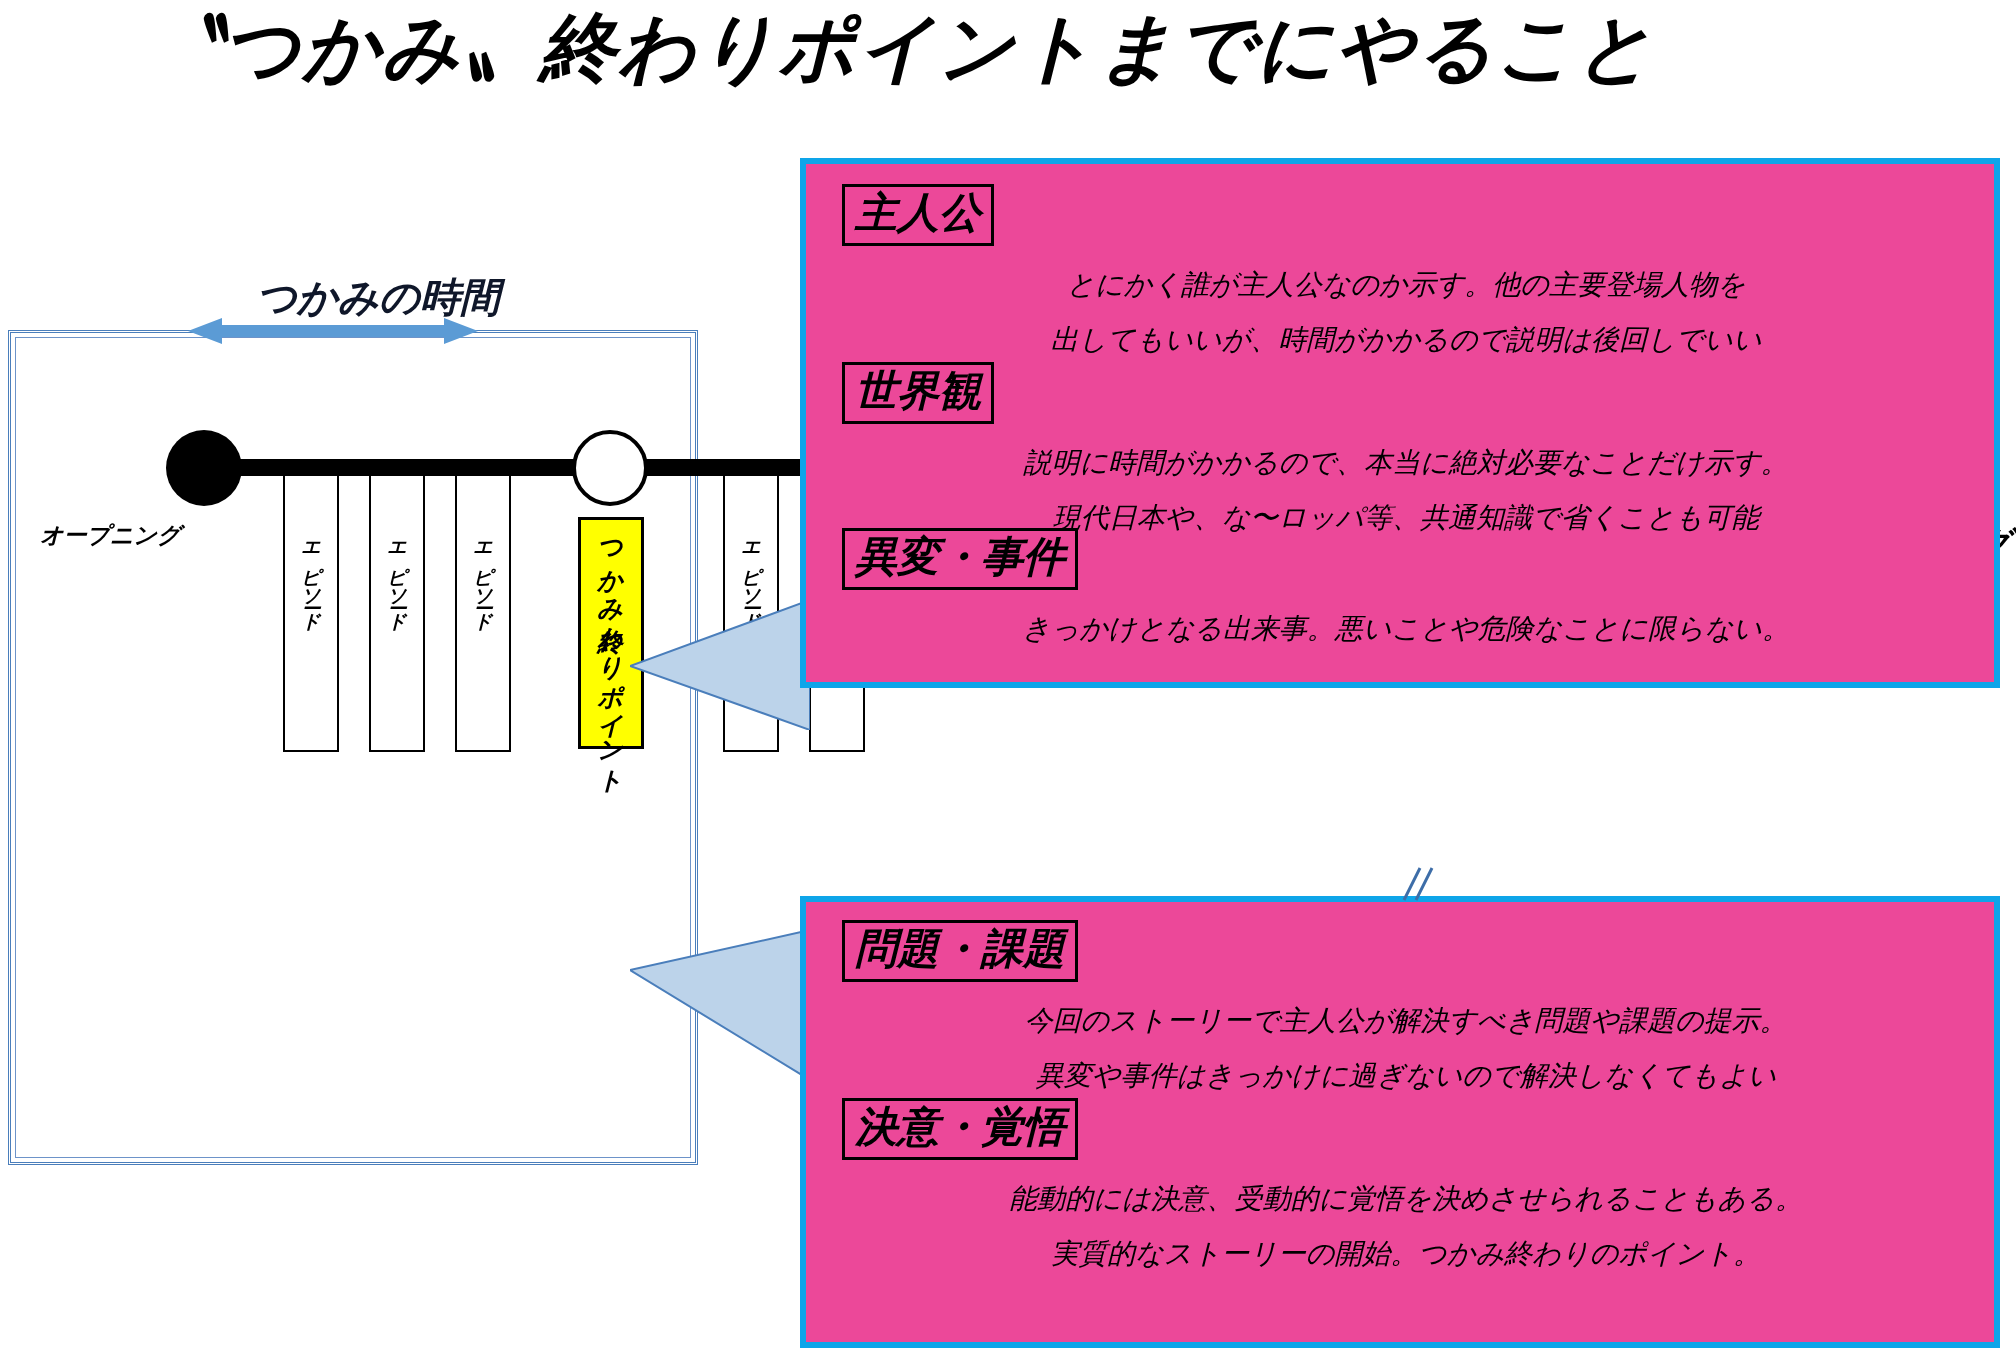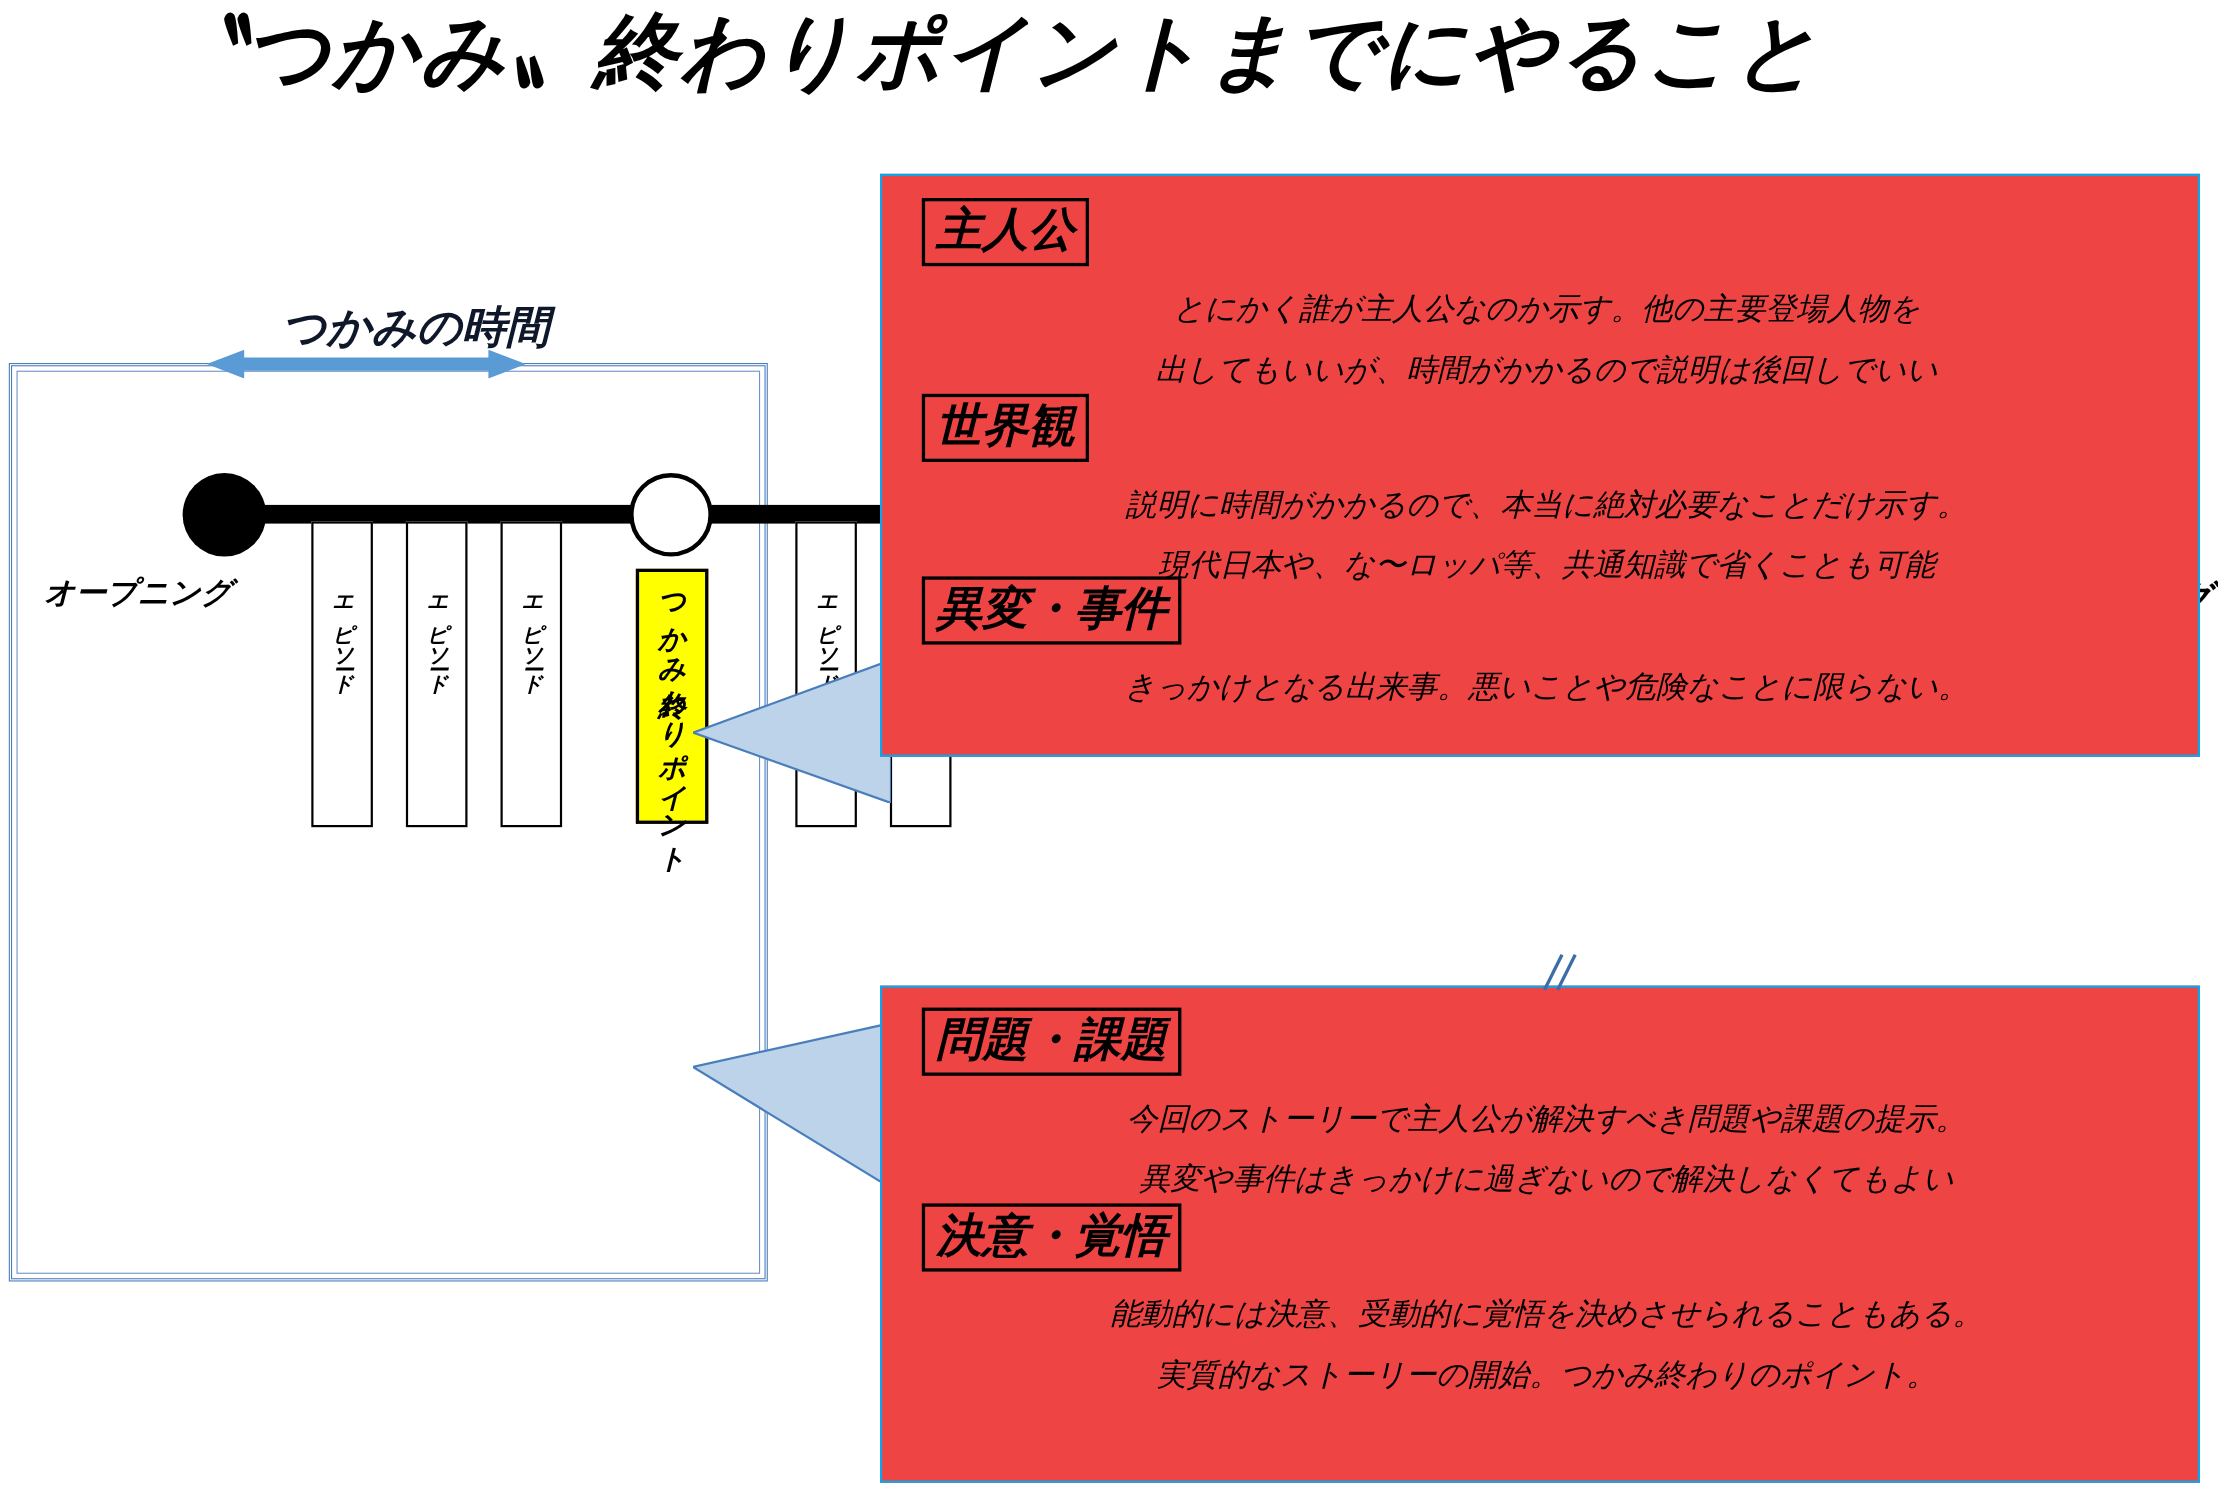--- a/index.html
+++ b/index.html
@@ -46,21 +46,21 @@
     position:absolute;left:166px;top:430px;width:76px;height:76px;
     background:#000000;border-radius:50%;
   }
   .tl-dot-open{
     position:absolute;left:572px;top:430px;width:76px;height:76px;
     background:#ffffff;border:4px solid #000000;border-radius:50%;
     box-sizing:border-box;
   }
   .tl-open-label{
     position:absolute;left:40px;top:520px;
-    font-size:28px;font-weight:bold;color:#000;white-space:nowrap;
+    font-size:23px;font-weight:bold;color:#000;white-space:nowrap;
   }
   .tl-end-label{
     position:absolute;left:1938px;top:520px;
     font-size:36px;font-weight:bold;color:#000;white-space:nowrap;
   }
 
   
   .span-label{
     position:absolute;left:248px;top:270px;width:260px;
     text-align:center;
@@ -110,22 +110,22 @@
     display:block;
     margin:4px auto 0 auto;
     white-space:nowrap;
   }
   
   .yellowbox.tall{height:232px;}
 
   
   .callout{
     position:absolute;
-    background:#ef4444;
-    border:2px solid #0ea5e9;
+    background:#ec4899;
+    border:6px solid #0ea5e9;
     box-sizing:border-box;
     z-index:5;
   }
   #callout1{left:800px;top:158px;width:1200px;height:530px;}
   #callout2{left:800px;top:896px;width:1200px;height:452px;padding-left:28px;}
 
   .tail{position:absolute;z-index:4;}
 
   .sec{position:absolute;left:36px;right:24px;}
   .sec-head{

